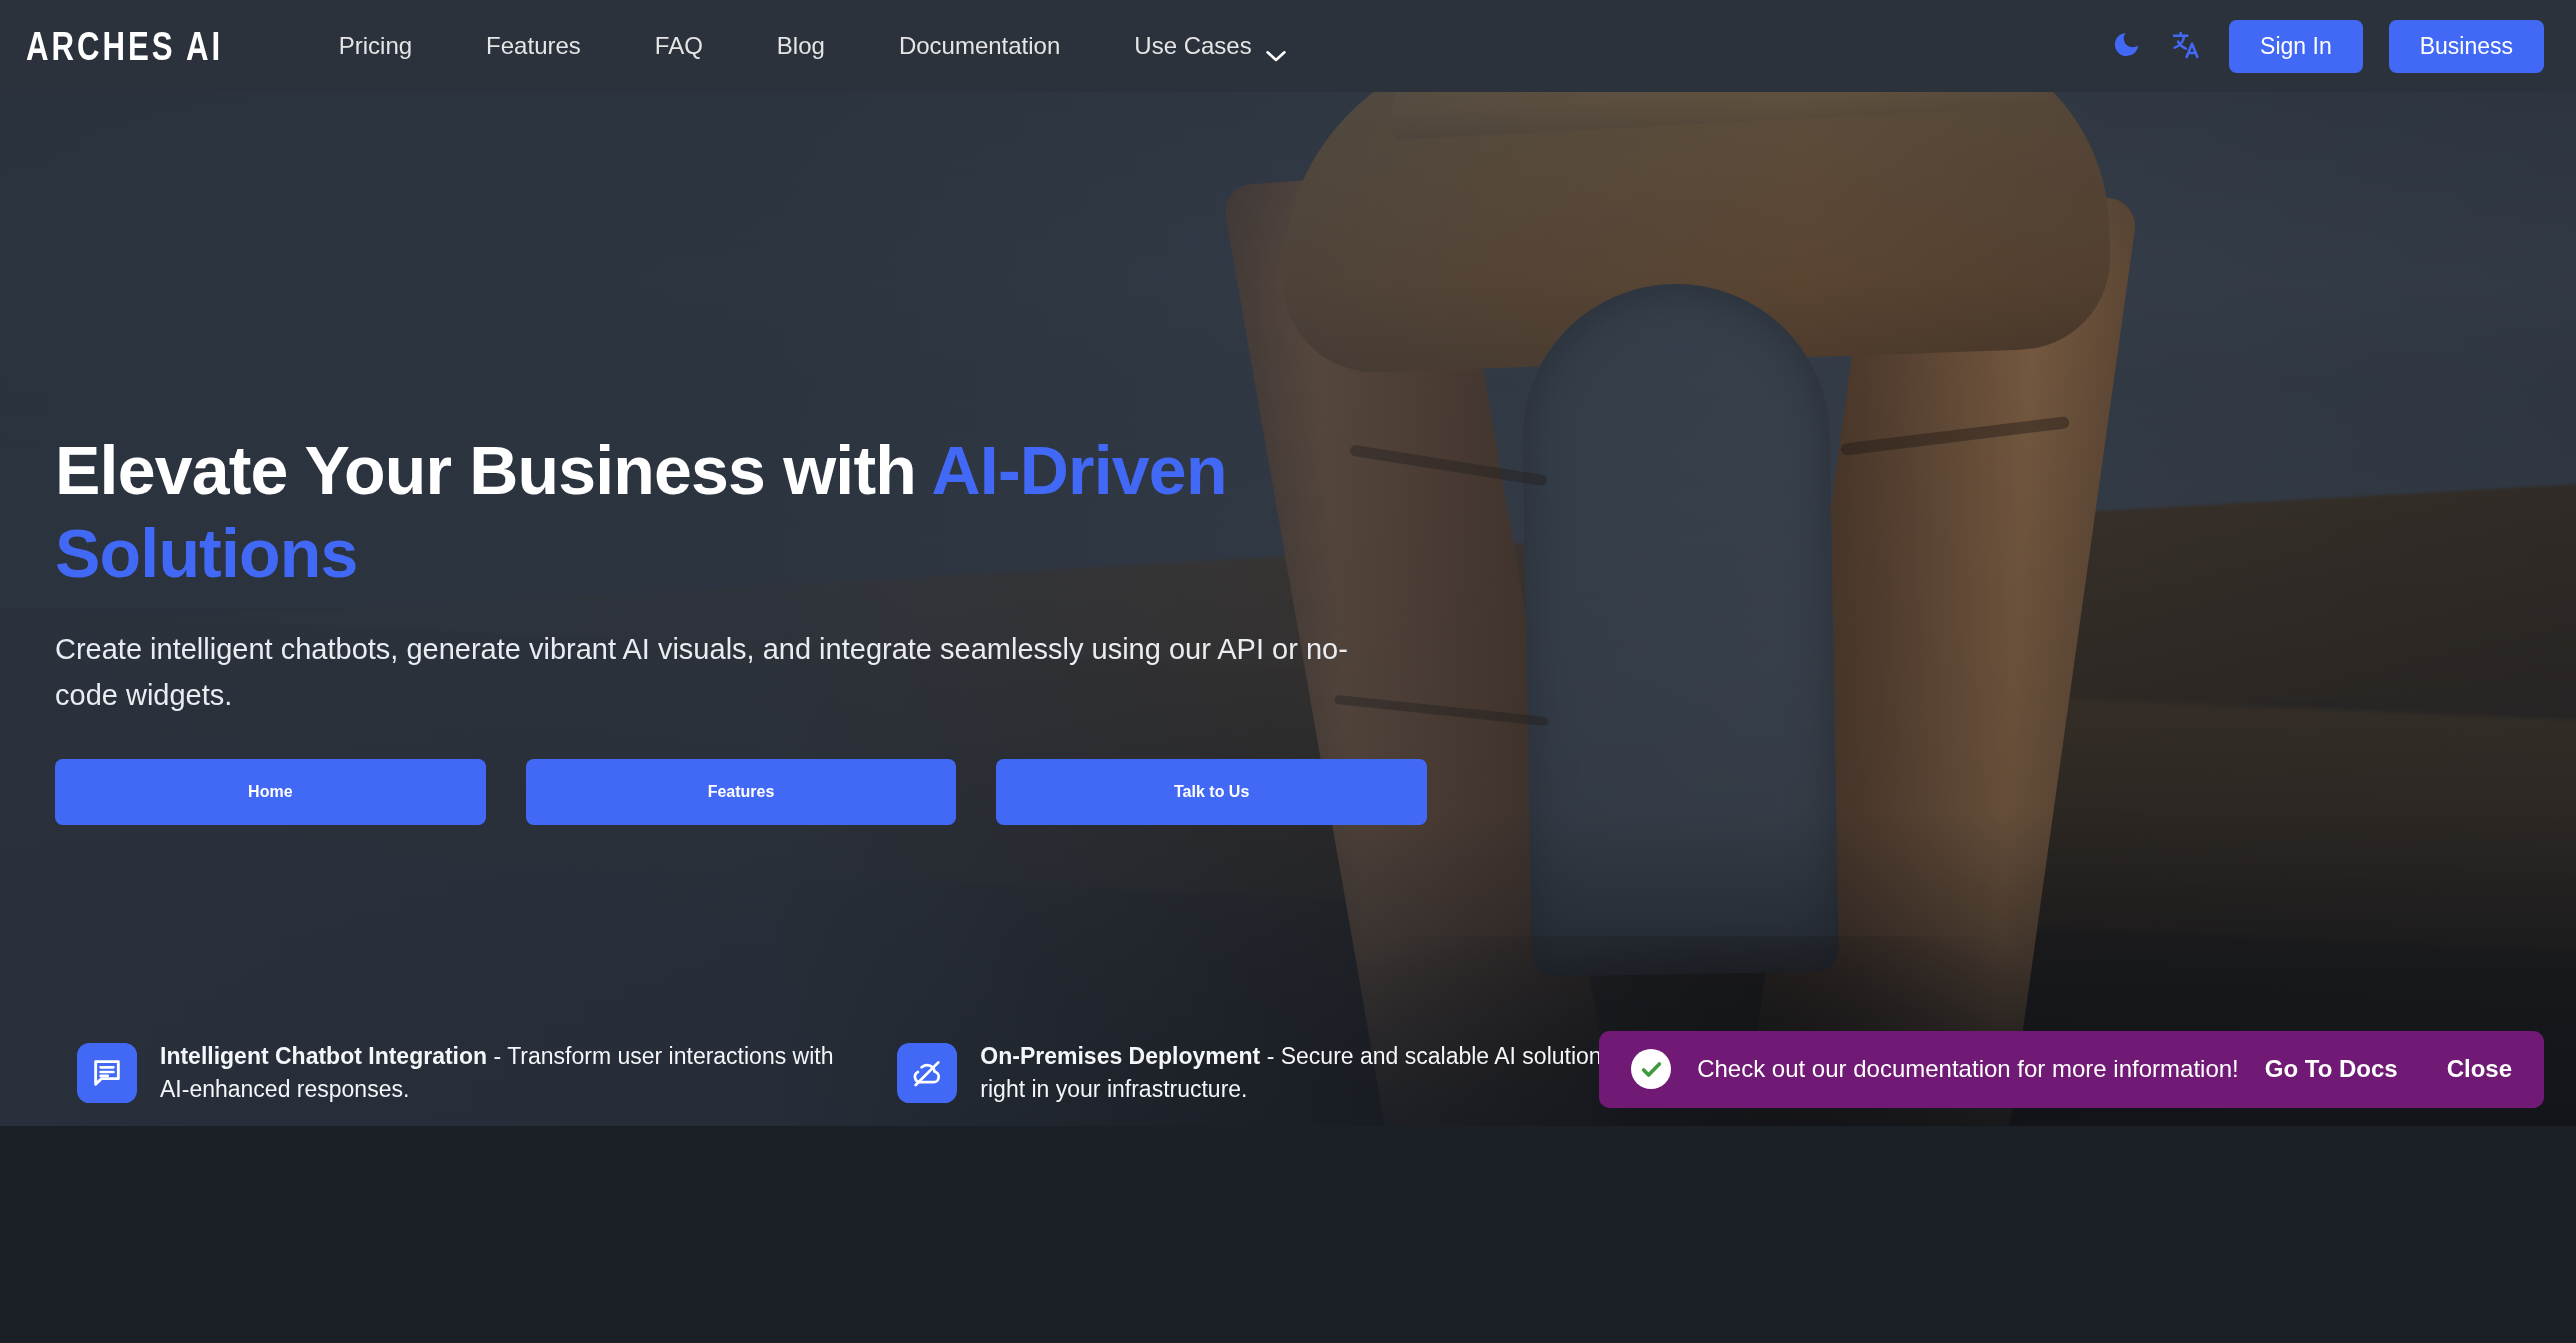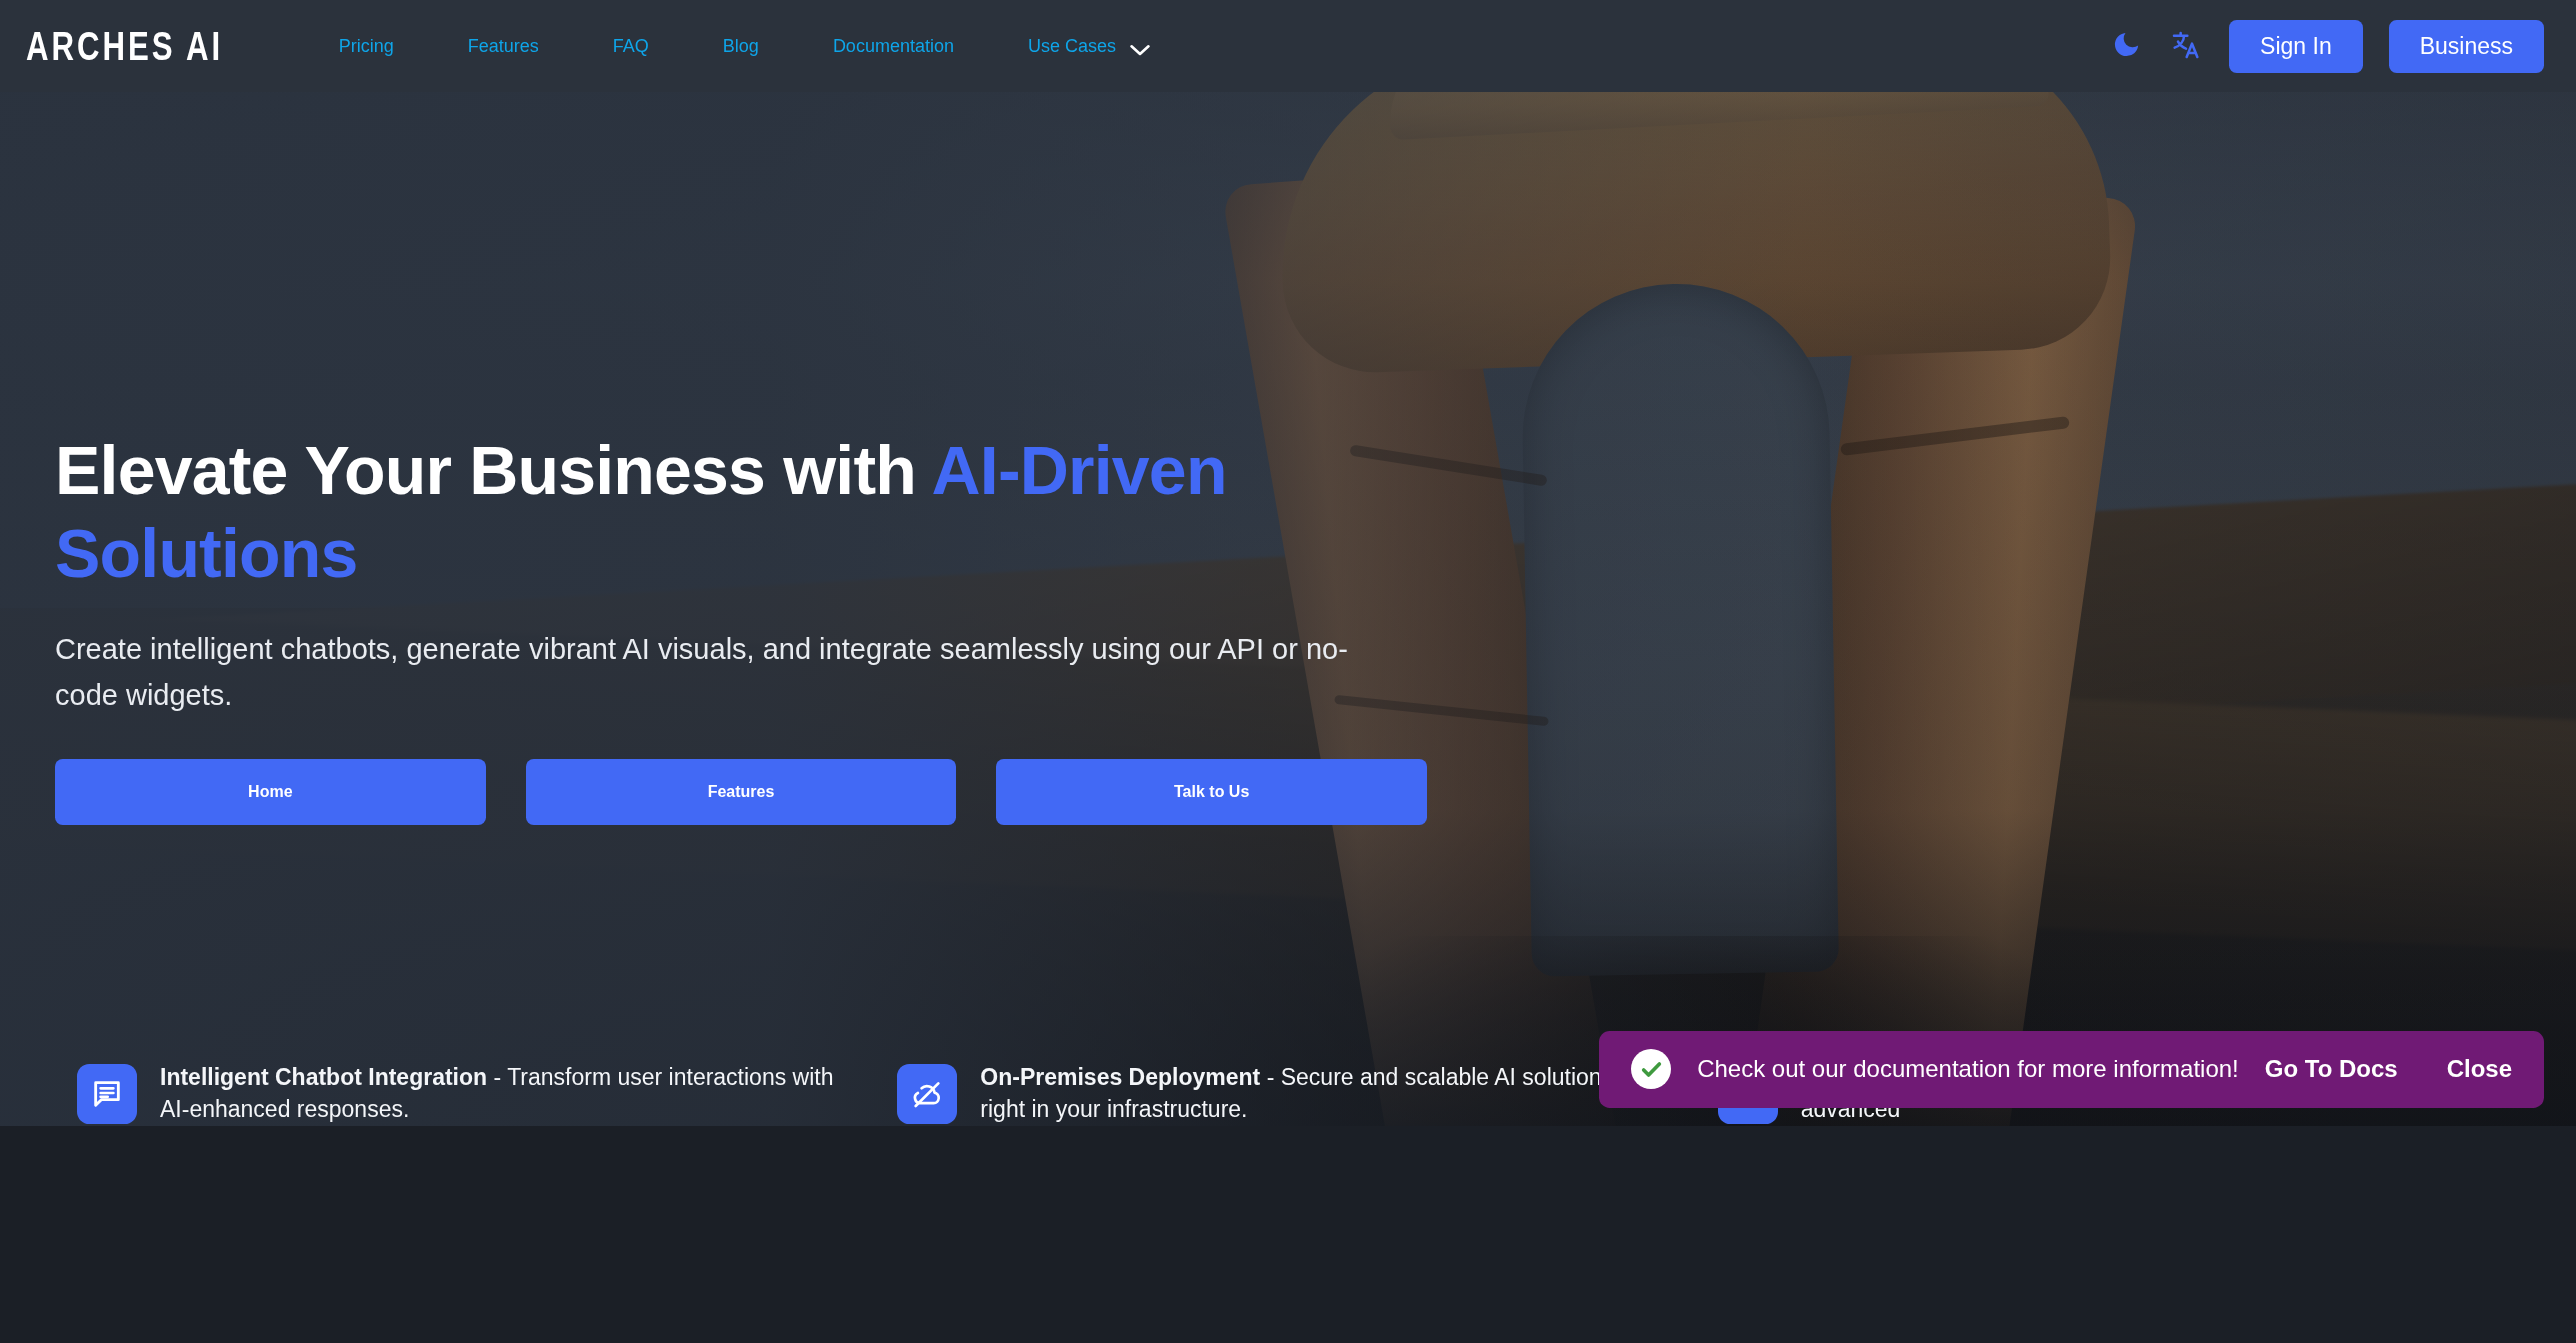--- a/index.html
+++ b/index.html
@@ -121,21 +121,21 @@
   }
   .logo {
     color:#fff; font-weight:700; font-size:40px; letter-spacing:3.8px;
     font-family:"Liberation Sans", sans-serif;
     transform: scaleX(.78); transform-origin:left center;
     white-space:nowrap;
     margin-right: 23px;
   }
   .nav-links { display:flex; align-items:center; }
   .nav-link {
-    color:#0ea5e9; font-size:18px; padding: 0 37px; white-space:nowrap;
+    color:#e5e5e5; font-size:24px; padding: 0 37px; white-space:nowrap;
     cursor:pointer;
   }
   .nav-link.has-caret { display:flex; align-items:center; gap:14px; }
   .caret { width:20px; height:10.7px; display:inline-block; }
   .nav-right { margin-left:auto; display:flex; align-items:center; gap:26px; }
   .icon-btn { width:34px; height:34px; display:flex; align-items:center; justify-content:center; cursor:pointer; }
   .btn-primary {
     background:#4269f5; color:#ffffff; font-size:23px; font-weight:400;
     border:none; border-radius:7.7px; padding: 13px 31px; cursor:pointer;
     font-family:"Liberation Sans", sans-serif;
@@ -160,21 +160,21 @@
   .hero-btn {
     width: 445px; height: 66px; background:#4269f5; color:#fff;
     border:none; border-radius:7.7px; font-size:16px; font-weight:700;
     cursor:pointer; font-family:"Liberation Sans", sans-serif;
     display:flex; align-items:center; justify-content:center;
   }
 
   
   .feature-bar {
     position:absolute; left:0; bottom:0; width:100%; height:123px;
-    display:flex; align-items:flex-end; z-index:25;
+    display:flex; align-items:center; z-index:25;
     padding: 17px 38px 0 77px;
   }
   .feature {
     display:flex; align-items:flex-start; gap:23px; flex: 1 1 0;
     padding-right: 34px;
   }
   .feature-icon {
     flex: 0 0 auto;
     width: 60px; height: 60px; border-radius: 12.3px; background:#4269f5;
     display:flex; align-items:center; justify-content:center;

